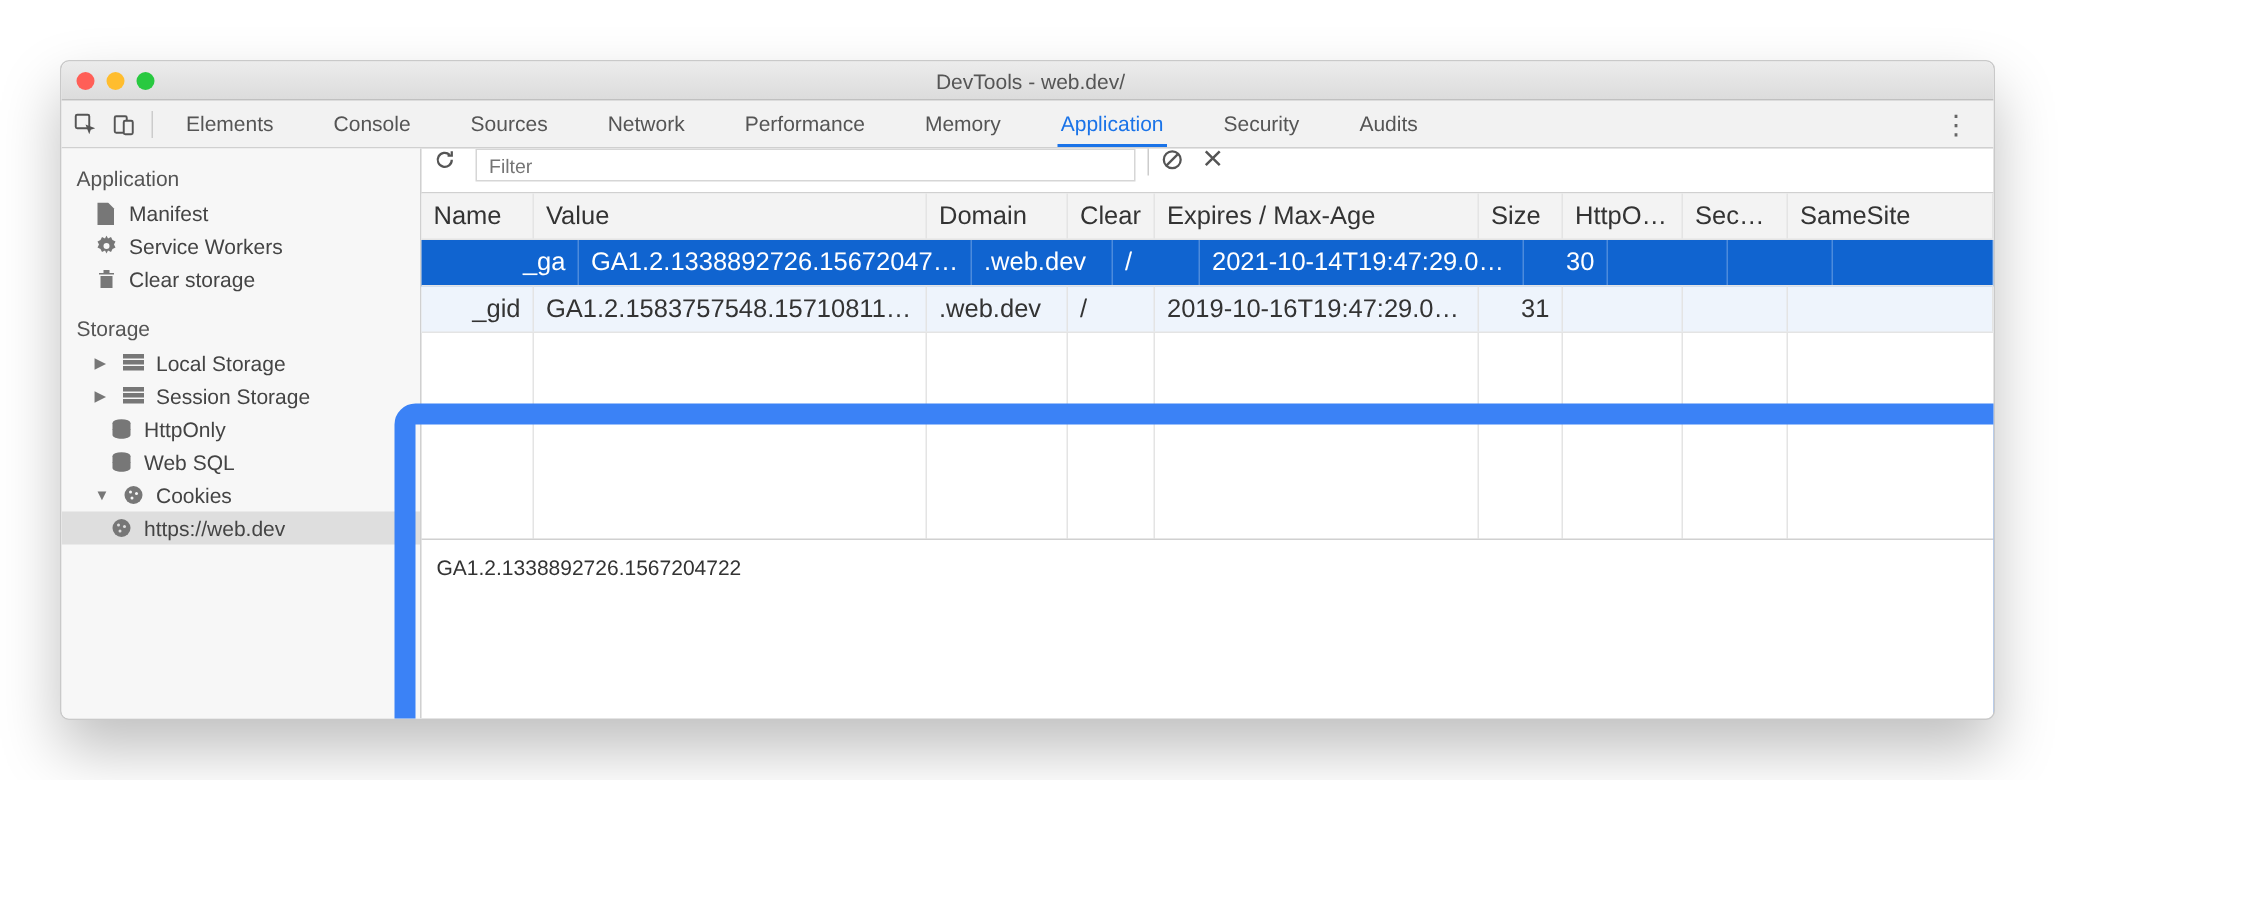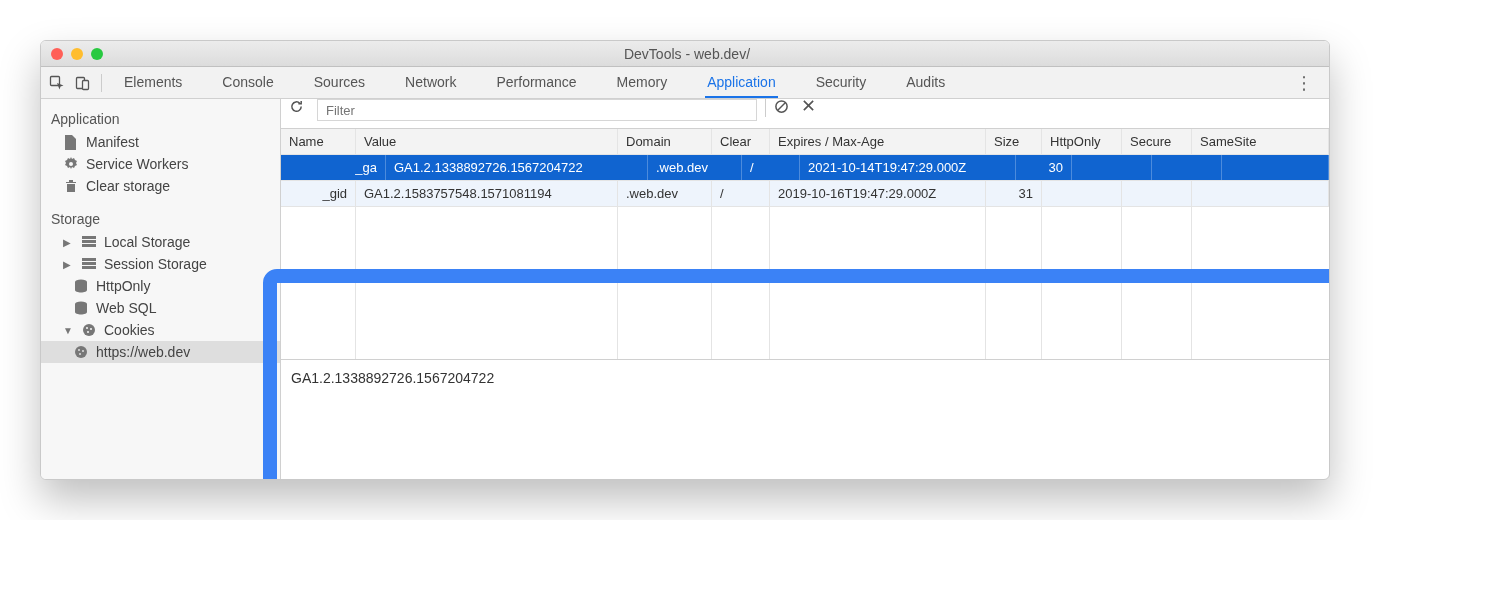--- a/index.html
+++ b/index.html
@@ -66,21 +66,21 @@
 .s-icon{width:15px;height:15px;display:inline-flex;align-items:center;justify-content:center;color:#666;}
 .caret{width:10px;display:inline-block;color:#777;font-size:10px;}
 .main { flex:1; display:flex; flex-direction:column;}
 .toolbar {
   height:30px; display:flex; align-items:flex-start;
   border-bottom:1px solid #d0d0d0; padding:0 8px; gap:8px;
 }
 .tb-btn{cursor:pointer;color:#666;width:20px;text-align:center;font-size:15px;}
 .filter{flex:0 0 440px;height:22px;border:1px solid #d6d6d6;background:#fff;padding:0 8px;font-size:13px;outline:none;}
 .table{flex:1;display:flex;flex-direction:column;}
-.thead,.trow{display:flex;border-bottom:1px solid #e4e4e4;font-size:13px;}
+.thead,.trow{display:flex;border-bottom:1px solid #e4e4e4;font-size:17px;}
 .thead{background:#f3f3f3;color:#333;font-weight:400;}
 .cell{padding:5px 8px;border-right:1px solid #e4e4e4;white-space:nowrap;overflow:hidden;text-overflow:ellipsis;}
 .c-name{width:75px;text-align:right;}
 .c-value{width:262px;}
 .c-domain{width:94px;}
 .c-path{width:58px;}
 .c-expires{width:216px;}
 .c-size{width:56px;text-align:right;}
 .c-http{width:80px;}
 .c-secure{width:70px;}

